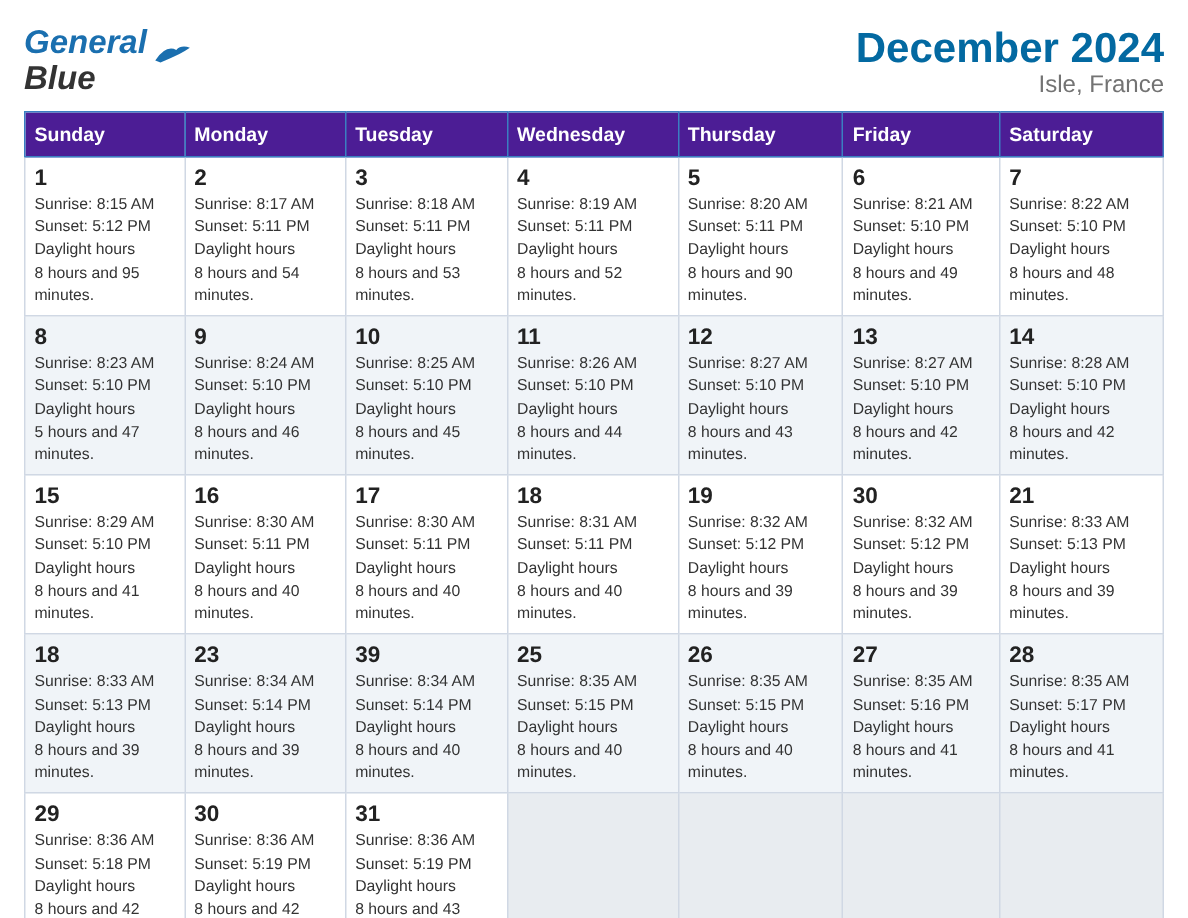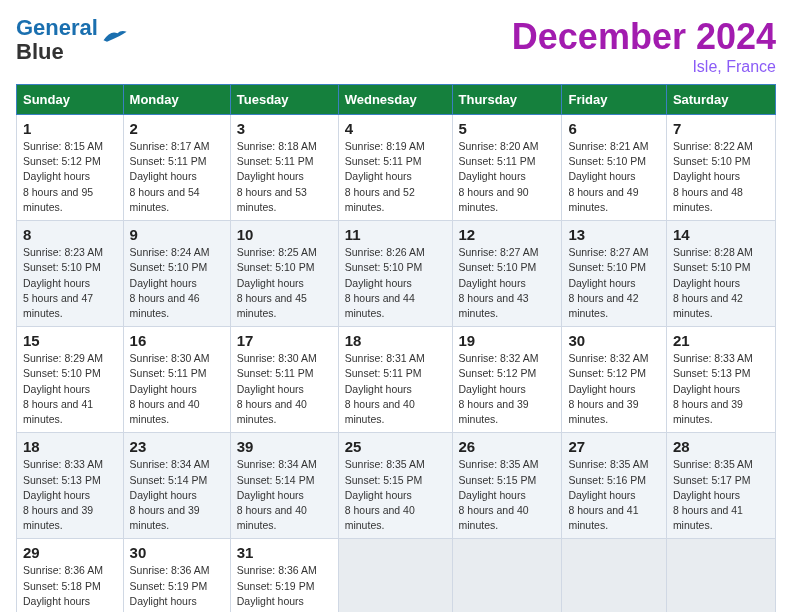--- a/index.html
+++ b/index.html
@@ -13,53 +13,54 @@
     .header {
       display: flex;
       justify-content: space-between;
       align-items: flex-start;
       margin-bottom: 8px;
     }
     .logo {
       display: flex;
       flex-direction: column;
       align-items: flex-end;
+      font-style: italic;
     }
     .logo-text {
       font-size: 22px;
       font-weight: bold;
       color: #333;
       line-height: 1.1;
     }
     .logo-text span { color: #1a6faf; }
     .logo-bird {
       width: 28px;
       height: 18px;
       margin-left: 54px;
       margin-top: -18px;
     }
     .title-block {
       text-align: right;
     }
     .month-title {
-      font-size: 36px;
+      font-size: 28px;
       font-weight: bold;
-      color: #a21caf;
+      color: #0369a1;
     }
     .location {
       font-size: 16px;
-      color: #8b5cf6;
+      color: #737373;
     }
     table {
       width: 100%;
       border-collapse: collapse;
       font-size: 11px;
     }
     thead tr {
-      background: #15803d;
+      background: #4c1d95;
       color: #fff;
     }
     thead th {
       padding: 7px 6px;
       text-align: left;
       font-size: 13px;
       font-weight: bold;
       border: 1px solid #3a7fc1;
     }
     tbody tr {

